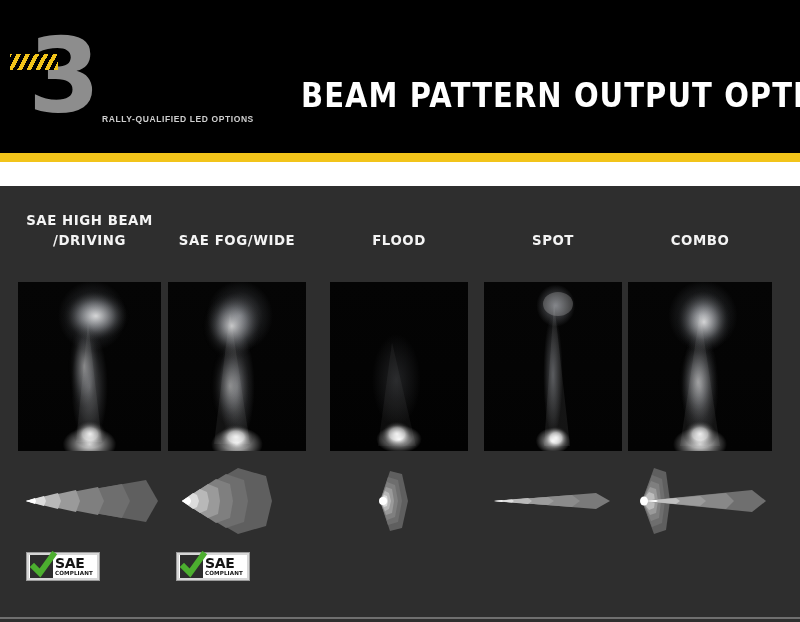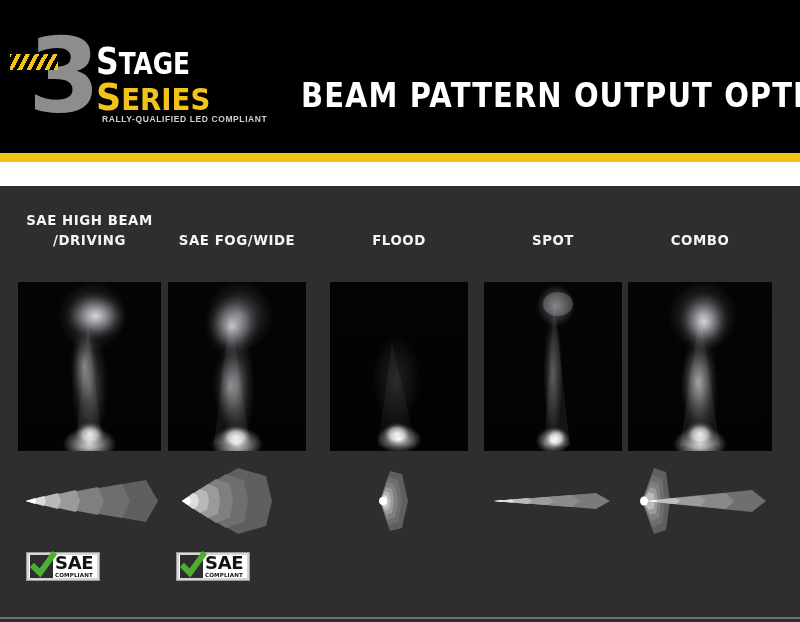--- a/index.html
+++ b/index.html
@@ -231,21 +231,21 @@
     position: absolute;
     left: -2px; top: -4px;
     width: 30px; height: 30px;
   }
   .badge-text {
     margin-left: 2px;
     line-height: 1;
   }
   .badge-sae {
     font-family: "DejaVu Sans", sans-serif;
-    font-size: 18px;
+    font-size: 14px;
     font-weight: bold;
     color: #141414;
     letter-spacing: -0.3px;
     display: block;
   }
   .badge-compliant {
     font-family: "DejaVu Sans", sans-serif;
     font-size: 5.6px;
     font-weight: bold;
     color: #141414;
@@ -257,25 +257,21 @@
 </head>
 <body>
 
 <div class="page">
 
   <div class="header">
 
     <div class="logo">
       <div class="logo-3">3</div>
       <div class="logo-stripes"></div>
-      <div class="logo-right">
-        <div class="logo-stage"><span class="cap">S</span><span>TAGE</span></div>
-        <div class="logo-series"><span class="cap">S</span><span>ERIES</span></div>
-      </div>
-      <div class="logo-tag">RALLY-QUALIFIED LED COMPLIANT</div>
+      <div class="logo-tag">RALLY-QUALIFIED LED OPTIONS</div>
     </div>
 
     <div class="header-title">BEAM PATTERN OUTPUT OPTIONS</div>
   </div>
 
   <div class="accent-bar"></div>
 
   <div class="body">
     <div class="columns">
 

